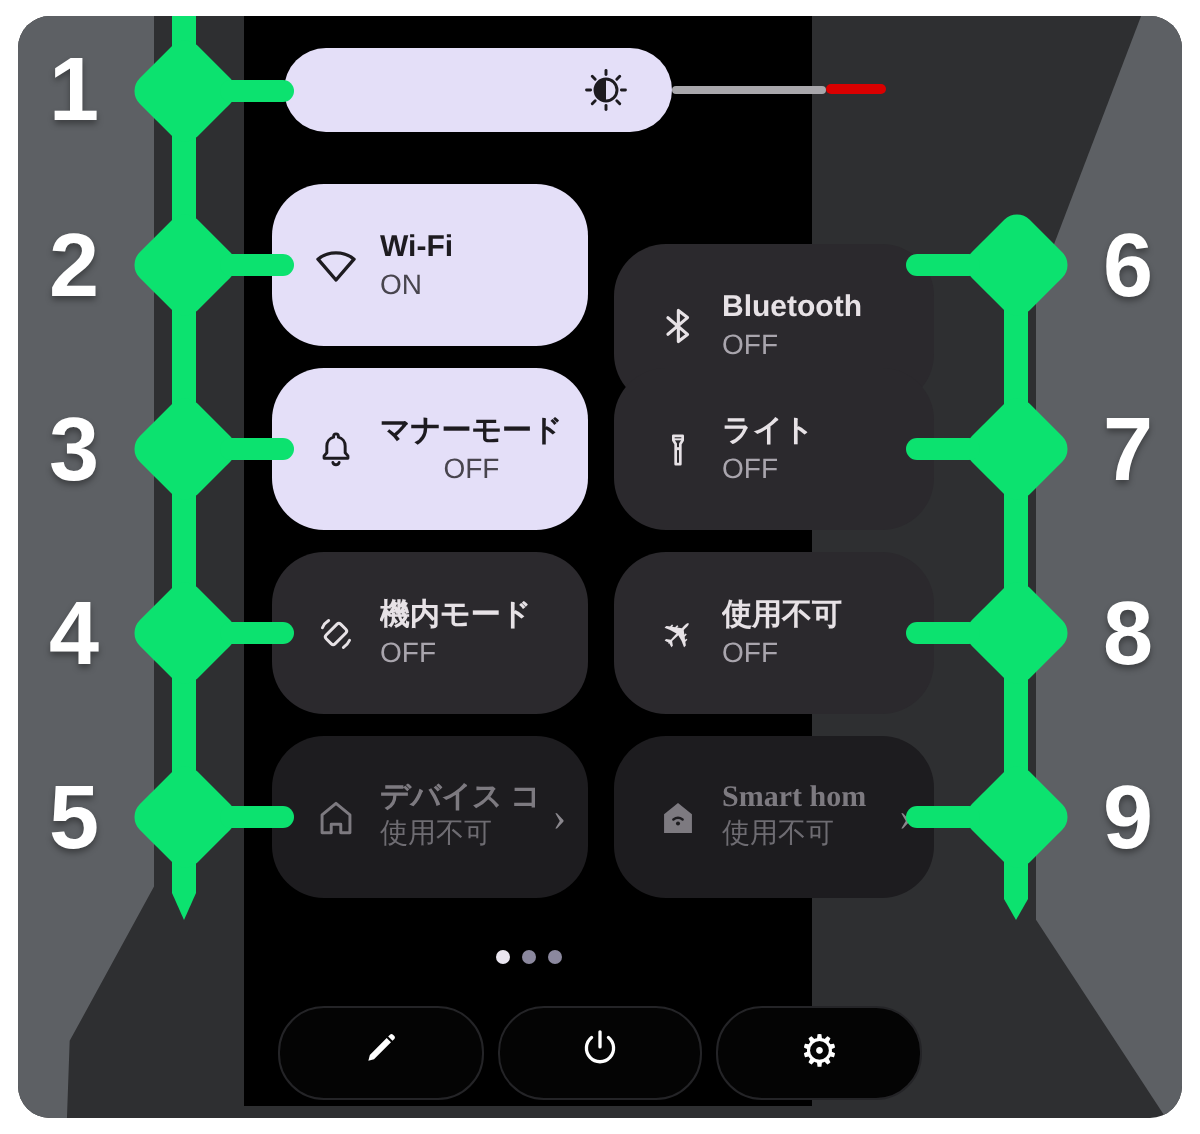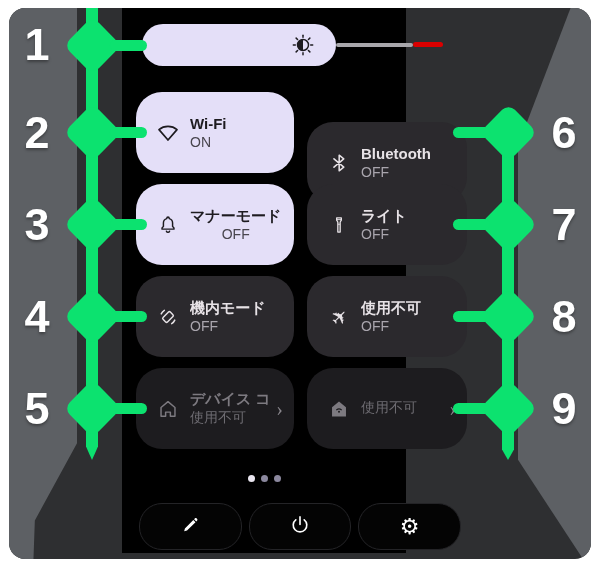--- a/index.html
+++ b/index.html
@@ -169,20 +169,21 @@
       </div>
       <div class="tile disabled" style="left:185px;top:360px;width:160px;">
         <span class="ticon">
           <svg width="22" height="22" viewBox="0 0 24 24">
             <path d="M12 3.8 L4.4 10 V20.2 h15.2 V10 z" fill="currentColor"></path>
             <path d="M9.5 12.8 a4.2 4.2 0 0 1 5 0" stroke="#1d1c1f" stroke-width="1.4" fill="none" stroke-linecap="round"></path>
             <circle cx="12" cy="15" r="1.1" fill="#1d1c1f"></circle>
           </svg>
         </span>
         <span class="ttext">
+            <span class="ttitle">Smart hom</span>
             <span class="tstatus">使用不可</span>
           </span>
         <span class="chev">›</span>
       </div>
 
       <div class="dots">
         <span class="dot active"></span>
         <span class="dot"></span>
         <span class="dot"></span>
       </div>

